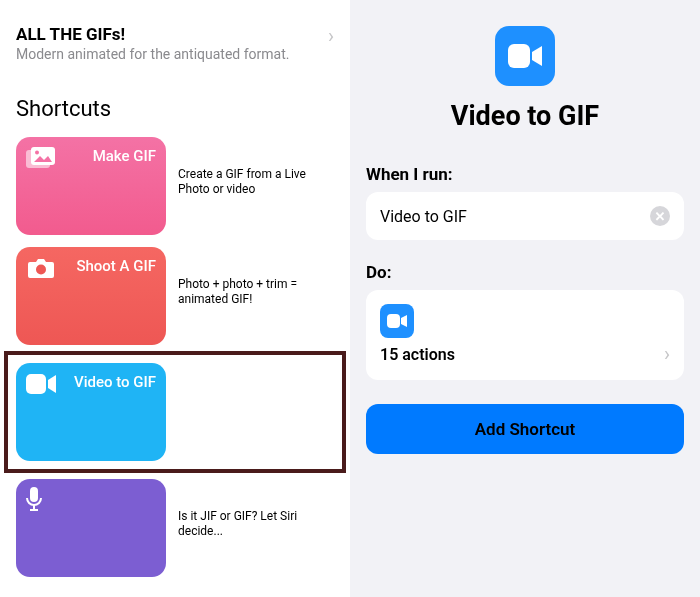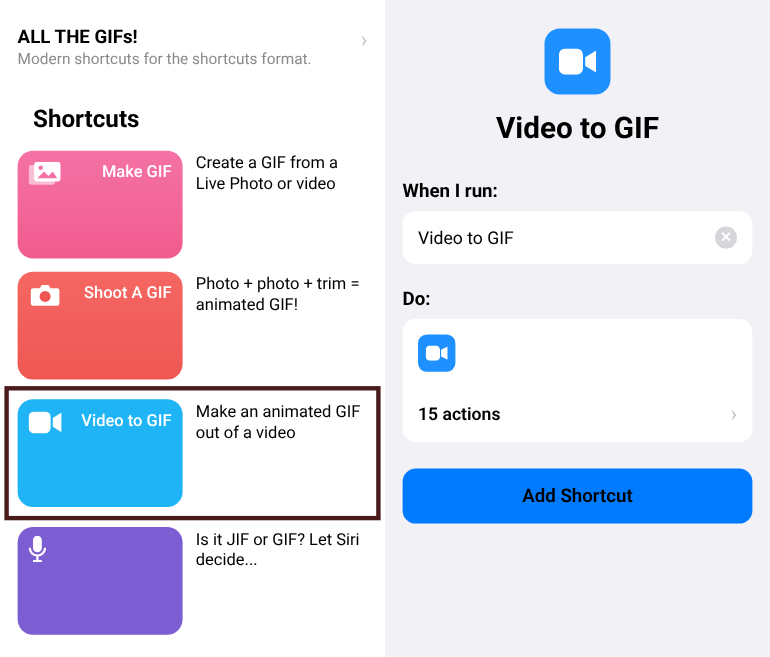--- a/index.html
+++ b/index.html
@@ -6,27 +6,27 @@
   body { width: 700px; height: 597px; display: flex; background: #fff; overflow: hidden; }
   .pane-left { width: 350px; background: #fff; padding: 0; overflow: hidden; }
   .pane-right { width: 350px; background: #f2f2f6; padding: 16px; display: flex; flex-direction: column; }
 
   
   .gallery-header { padding: 24px 16px 16px 16px; display: flex; align-items: flex-start; justify-content: space-between; }
   .gallery-header-text h2 { font-size: 17px; font-weight: 700; color: #000; margin-bottom: 2px; }
   .gallery-header-text p { font-size: 14px; color: #8a8a8e; }
   .chevron { color: #c6c6c8; font-size: 20px; }
 
-  .section-title { font-size: 22px; font-weight: 700; padding: 18px 16px 10px 30px; }
+  .section-title { font-size: 22px; font-weight: 400; padding: 18px 16px 10px 16px; }
 
   .shortcut-row { display: flex; align-items: flex-start; padding: 6px 16px; gap: 12px; }
   .shortcut-card { width: 150px; height: 98px; border-radius: 14px; padding: 10px; display: flex; justify-content: space-between; flex-shrink: 0; }
   .shortcut-card .icon-slot { width: 32px; height: 22px; display:flex; align-items:center; }
   .shortcut-card .card-label { font-size: 15px; font-weight: 500; color: #fff; }
-  .shortcut-desc { font-size: 15px; color: #000; line-height: 1.25; padding-top: 2px; }
+  .shortcut-desc { font-size: 12px; color: #000; line-height: 1.25; padding-top: 2px; margin-top: 28px; }
   .c-pink-grad { background: linear-gradient(#f472a5,#f25b8e); }
   .c-red { background: linear-gradient(#f56762,#ee5754); }
   .c-blue { background: #1fb4f5; }
   .c-purple { background: #7c5ed2; }
 
   .highlight-box { border: 4px solid #4a1b1b; margin: 0 4px; padding: 2px 8px 2px 8px; }
   .highlight-box .shortcut-row { padding-left: 0; padding-right: 0; }
 
   
   .icon-slot svg { fill: #fff; }
@@ -38,37 +38,37 @@
   .detail-title { font-size: 27px; font-weight: 700; text-align: center; margin: 14px 0 10px 0; }
   .detail-desc { font-size: 14px; text-align: center; color: #444; line-height: 1.35; padding: 0 4px; }
 
   .sub-label { font-size: 17px; font-weight: 700; margin-top: 22px; margin-bottom: 8px; }
   .do-label { margin-top: 22px; }
 
   .input-row { background: #fff; border-radius: 12px; padding: 14px 14px; display:flex; align-items:center; justify-content:space-between; }
   .input-row .txt { font-size: 16px; color: #000; flex:1; }
   .clear-btn { width: 20px; height: 20px; border-radius: 50%; background: #d6d6da; display:flex; align-items:center; justify-content:center; color:#fff; font-size:13px; font-weight:bold; }
 
-  .do-card { background:#fff; border-radius:12px; padding:14px; display:flex; flex-direction:column; gap:26px; }
+  .do-card { background:#fff; border-radius:12px; padding:14px; display:flex; flex-direction:column; gap:4px; }
   .do-icon { width:34px; height:34px; border-radius:8px; background:#1e90ff; display:flex; align-items:center; justify-content:center; }
   .do-row { display:flex; align-items:center; justify-content:space-between; }
   .do-actions { font-size:16px; font-weight:600; }
 
   .add-btn { margin-top: 24px; background:#007aff; color:#000000; border:none; border-radius:12px; padding:15px; font-size:17px; font-weight:600; text-align:center; }
 
 </style>
 </head>
 <body>
 
 <div class="pane-left">
 
   <div class="gallery-header">
     <div class="gallery-header-text">
       <h2>ALL THE GIFs!</h2>
-      <p>Modern shortcuts for the shortcuts format.</p>
+      <p>Modern animated for the antiquated format.</p>
     </div>
     <span class="chevron">›</span>
   </div>
 
   <div class="section-title">Shortcuts</div>
 
   <div class="shortcut-row">
     <div class="shortcut-card c-pink-grad">
       <div class="icon-slot">
         <svg width="32" height="22" viewBox="0 0 32 22">
@@ -100,21 +100,20 @@
     <div class="shortcut-row">
       <div class="shortcut-card c-blue">
         <div class="icon-slot">
           <svg width="30" height="20" viewBox="0 0 30 20">
               <rect x="0" y="0" width="20" height="20" rx="5" fill="#fff"></rect>
               <path d="M22 6 L30 1 V19 L22 14 Z" fill="#fff"></path>
             </svg>
         </div>
         <div class="card-label">Video to GIF</div>
       </div>
-      <div class="shortcut-desc">Make an animated GIF out of a video</div>
     </div>
   </div>
 
   <div class="shortcut-row">
     <div class="shortcut-card c-purple">
       <div class="icon-slot">
         <svg width="16" height="26" viewBox="0 0 16 26">
             <rect x="4" y="0" width="8" height="15" rx="4" fill="#fff"></rect>
             <path d="M1 11 a7 7 0 0 0 14 0" stroke="#fff" stroke-width="2" fill="none"></path>
             <line x1="8" y1="18" x2="8" y2="23" stroke="#fff" stroke-width="2"></line>

